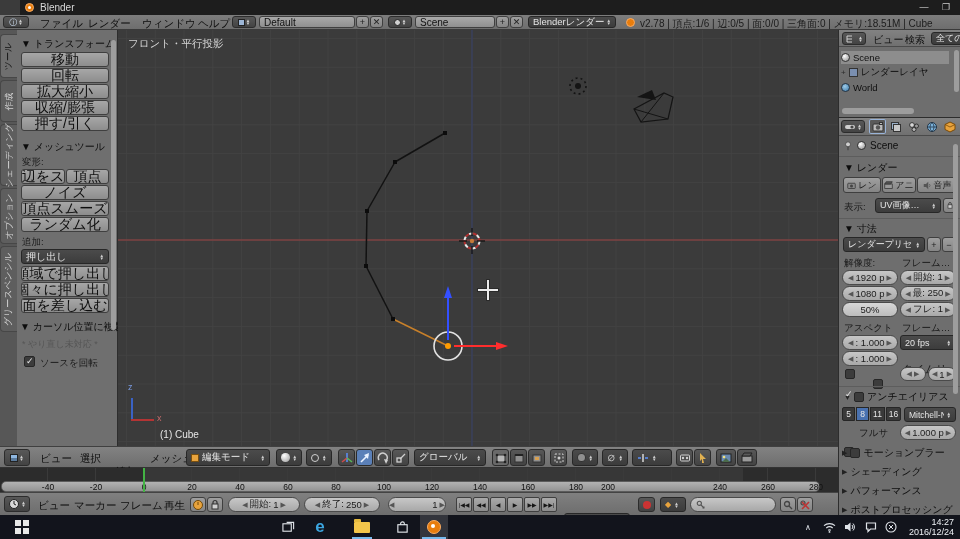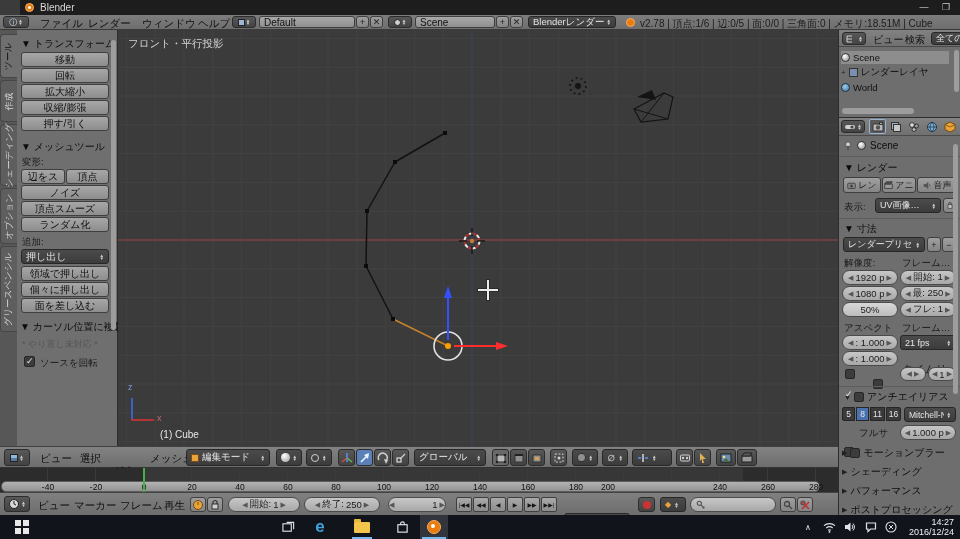--- a/index.html
+++ b/index.html
@@ -25,21 +25,21 @@
   .ddark { background:linear-gradient(#4b4b4b,#3c3c3c); border:1px solid #272727; border-radius:3px; color:#e4e4e4; font-size:10px; display:flex; align-items:center; padding:0 4px; gap:3px; }
   .stats { color:#1c1c1c; font-size:10px; }
 
   
   #toolshelf { left:0; top:30px; width:118px; height:416px; background:#6f6f6f; border-right:1px solid #2d2d2d; }
   .tabcol { left:0; top:0; width:17px; height:416px; background:#575757; }
   .vtab { left:0; width:17px; background:#5e5e5e; border:1px solid #474747; border-right:none; border-radius:4px 0 0 4px; display:flex; align-items:center; justify-content:center; }
   .vtab span { transform:rotate(-90deg); white-space:nowrap; font-size:9px; color:#d3d3d3; }
   .vtab.active { background:#6f6f6f; }
   .vtab.active span { color:#111; }
-  .shelfbtn { left:21px; width:88px; height:15px; background:linear-gradient(#a7a7a7,#8d8d8d); border:1px solid #3f3f3f; border-radius:3px; font-size:10px; color:#0e0e0e; display:flex; align-items:center; justify-content:center; overflow:hidden; white-space:nowrap; }
+  .shelfbtn { left:21px; width:88px; height:15px; background:linear-gradient(#a7a7a7,#8d8d8d); border:1px solid #3f3f3f; border-radius:3px; font-size:14px; color:#0e0e0e; display:flex; align-items:center; justify-content:center; overflow:hidden; white-space:nowrap; }
   .phead { color:#0c0c0c; font-size:10px; white-space:nowrap; overflow:hidden; }
   .plabel { color:#1a1a1a; font-size:9.5px; }
   .shelf-scroll { left:111px; top:10px; width:5px; height:290px; background:#9d9d9d; border-radius:3px; }
   .chk { width:11px; height:11px; background:#3c3c3c; border:1px solid #262626; border-radius:2px; position:relative; }
   .chk.on::after { content:"✓"; position:absolute; left:1px; top:-1px; color:#e8e8e8; font-size:9px; }
 
   
   #viewport { left:118px; top:30px; width:720px; height:416px; background:#3b3b3b; overflow:hidden; }
   #viewport svg { position:absolute; left:0; top:0; }
   .vplabel { color:#d4d4d4; font-size:10.5px; }
@@ -724,21 +724,21 @@
         <span class="stp">◀</span>
         <span>: 1.000</span>
         <span class="stp">▶</span>
       </div>
     <div class="abs pill" style="left:3px;top:233px;width:56px;height:15px">
         <span class="stp">◀</span>
         <span>: 1.000</span>
         <span class="stp">▶</span>
       </div>
     <div class="abs ddark" style="left:61px;top:217px;width:56px;height:15px">
-      <span style="flex:1;font-size:9px">21 fps</span>
+      <span style="flex:1;font-size:9px">20 fps</span>
         <span class="uds"></span>
     </div>
     <div class="abs plabel" style="left:63px;top:244px;font-size:11px">タイムリ…</div>
     <div class="abs pill" style="left:61px;top:249px;width:26px;height:14px">
         <span class="stp">◀</span>
         <span class="stp">▶</span>
       </div>
     <div class="abs pill" style="left:89px;top:249px;width:28px;height:14px">
         <span class="stp">◀</span>
         <span>1</span>

